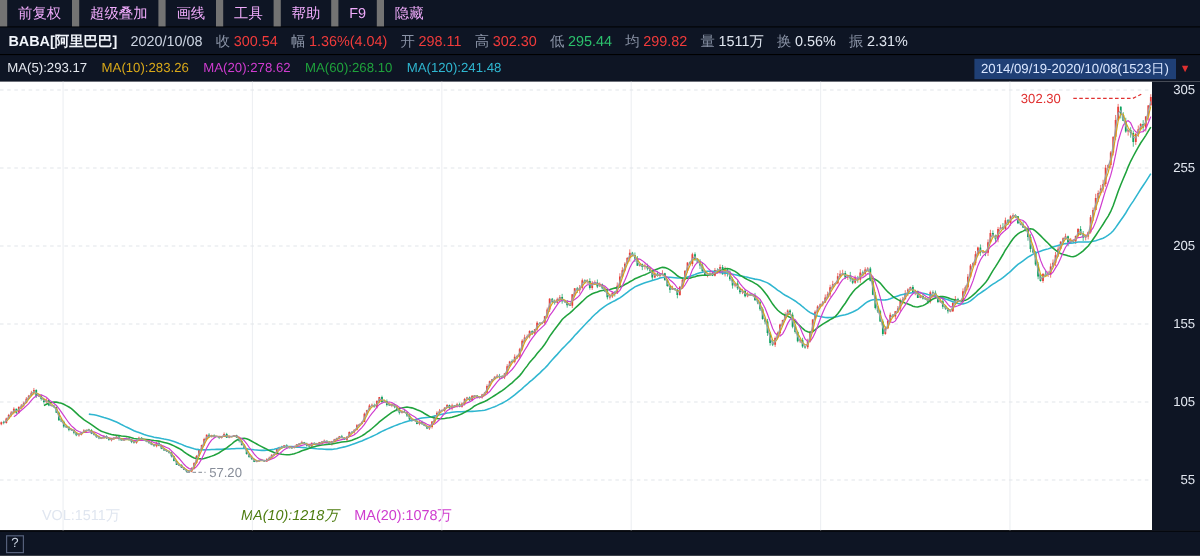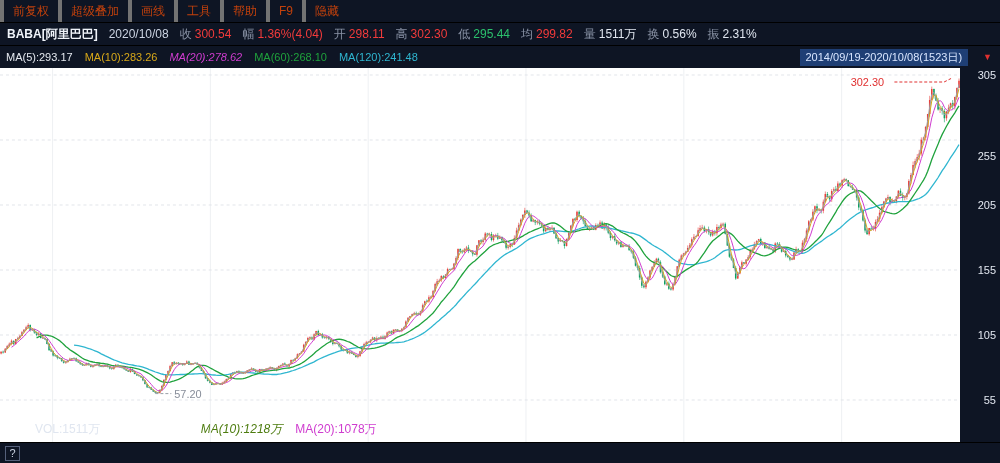--- a/index.html
+++ b/index.html
@@ -5,33 +5,33 @@
   *{margin:0;padding:0;box-sizing:border-box}
   html,body{width:1000px;height:463px;background:#0c111c;overflow:hidden;
     font-family:"Liberation Sans",sans-serif}
   .window{width:1000px;height:463px;display:flex;flex-direction:column;background:#0c111c}
 
   
   .menubar{height:23px;display:flex;justify-content:space-between;background:#0e1524;border-bottom:1px solid #000}
   .periods,.tools{display:flex;align-items:stretch}
   .ptab{padding:0 10px;display:flex;align-items:center;font-size:12px;color:#ccd4e2;border-right:1px solid #1c2638;cursor:default;white-space:nowrap}
   .ptab.active{background:#c62320;color:#fff}
-  .tool{padding:0 9px;display:flex;align-items:center;font-size:12px;color:#c2410c;border-left:4px solid #737373;white-space:nowrap}
+  .tool{padding:0 9px;display:flex;align-items:center;font-size:12px;color:#f0abfc;border-left:6px solid #737373;white-space:nowrap}
 
   
   .infobar{height:23px;display:flex;align-items:center;background:#0e1524;border-bottom:1px solid #000;
     font-size:12px;padding:0 7px;gap:11px;white-space:nowrap}
   .symbol{color:#f0f4fa;font-weight:bold}
   .qdate{color:#ccd4e2}
   .fields{display:flex;gap:11px}
   .fld .lbl{color:#8a93a6;margin-right:3px}
   .c-red{color:#f23b3b}.c-green{color:#2bc06c}.c-white{color:#e0e6f0}
 
   
-  .mabar{height:22px;display:flex;align-items:center;background:#0e1524;font-size:11px;padding:0 6px;gap:12px;white-space:nowrap}
+  .mabar{height:22px;display:flex;align-items:center;background:#0e1524;font-size:11px;padding:0 6px;white-space:nowrap}
   .range{margin-left:auto;background:#1f3f75;color:#d9e6ff;padding:1px 6px;font-size:11px}
   .tri{color:#e03030;font-size:9px;margin:0 2px 0 3px}
 
   
   .chartwrap{flex:1;display:flex;background:#fff;min-height:0}
   .plot{flex:1;position:relative}
   .plot svg{display:block;width:100%;height:100%}
   .yaxis{width:40px;position:relative;background:#0e1524}
   .ylab{position:absolute;right:4px;transform:translateY(-50%);font-size:11px;color:#e2e7f0}
 
@@ -71,21 +71,21 @@
         <span class="fld"><span class="lbl">量</span><span class="c-white">1511万</span></span>
         <span class="fld"><span class="lbl">换</span><span class="c-white">0.56%</span></span>
         <span class="fld"><span class="lbl">振</span><span class="c-white">2.31%</span></span>
       </span>
   </div>
 
   <div class="mabar">
     <span id="maitems" style="display:flex;gap:12px">
         <span style="color: rgb(228, 232, 239);">MA(5):293.17</span>
         <span style="color: rgb(216, 168, 25);">MA(10):283.26</span>
-        <span style="color: rgb(207, 60, 207); font-style: italic;">MA(20):278.62</span>
+        <span style="color: rgb(207, 60, 207);">MA(20):278.62</span>
         <span style="color: rgb(31, 162, 60);">MA(60):268.10</span>
         <span style="color: rgb(47, 182, 208);">MA(120):241.48</span>
       </span>
     <span class="range">2014/09/19-2020/10/08(1523日)</span>
     <span class="tri">▼</span>
   </div>
 
   <div class="chartwrap">
     <div class="plot">
       <svg id="chart" preserveAspectRatio="none" viewBox="0 0 966 374">
@@ -101,21 +101,21 @@
           <polyline points="5.3,283.0 7.3,281.1 9.4,278.1 11.6,275.5 13.7,274.8 15.8,273.2 17.9,272.2 19.9,269.6 22.1,267.3 24.1,264.6 26.3,261.8 28.4,259.4 30.4,259.5 32.5,260.3 34.6,262.8 36.8,264.5 38.9,265.6 41.0,267.5 43.0,268.4 45.1,270.4 47.3,272.4 49.4,276.5 51.5,280.5 53.5,284.3 55.6,286.3 57.8,288.6 59.9,289.5 62.0,291.0 64.0,292.5 66.2,293.8 68.3,293.6 70.3,292.3 72.5,291.1 74.5,290.5 76.7,291.3 78.8,292.7 80.8,294.6 83.0,296.0 85.0,296.9 87.2,296.7 89.3,296.5 91.3,297.0 93.5,297.9 95.5,297.8 97.7,296.8 99.8,296.8 101.8,297.5 104.0,298.4 106.0,298.3 108.2,298.1 110.3,298.8 112.3,299.9 114.5,300.0 116.5,298.8 118.7,298.0 120.8,298.2 122.8,299.2 125.0,300.1 127.0,301.3 129.2,302.6 131.3,302.5 133.3,302.7 135.4,303.4 137.6,305.6 139.7,307.1 141.8,308.2 143.8,309.8 145.9,312.5 148.1,315.9 150.2,318.5 152.3,320.4 154.3,321.8 156.4,323.5 158.6,324.5 160.7,324.0 162.8,321.6 164.8,317.3 166.9,312.3 169.1,307.3 171.2,302.6 173.3,298.4 175.3,296.2 177.4,295.1 179.6,295.6 181.7,295.4 183.8,296.1 185.8,296.1 187.9,295.4 190.1,295.4 192.2,295.4 194.3,296.1 196.3,295.4 198.4,295.7 200.6,297.0 202.7,299.7 204.8,302.7 206.8,306.3 208.9,309.6 211.1,312.5 213.2,314.8 215.3,315.8 217.3,316.2 219.4,315.6 221.6,315.9 223.7,315.6 225.8,314.9 227.8,313.0 229.9,311.6 232.1,309.2 234.2,307.1 236.3,305.2 238.3,304.2 240.4,304.2 242.6,304.2 244.7,305.0 246.8,304.7 248.8,303.8 250.9,302.5 253.1,301.4 255.2,301.4 257.3,302.1 259.4,303.2 261.4,302.8 263.6,302.3 265.6,301.8 267.8,301.6 269.9,301.0 271.9,300.0 274.1,299.9 276.1,300.5 278.3,300.7 280.4,300.0 282.4,298.4 284.6,296.9 286.6,296.6 288.8,297.0 290.9,297.1 292.9,295.5 295.1,293.4 297.1,291.5 299.3,289.5 301.4,287.2 303.4,285.0 305.6,281.9 307.6,278.1 309.8,273.5 311.9,271.1 313.9,270.3 316.1,269.1 318.1,266.8 320.3,265.4 322.4,265.4 324.4,267.6 326.6,268.6 328.6,269.4 330.8,270.0 332.9,271.1 334.9,273.6 337.1,274.9 339.1,275.6 341.3,276.3 343.4,278.5 345.4,280.7 347.6,282.1 349.6,283.4 351.8,283.9 353.9,284.9 355.9,285.5 358.1,287.2 360.1,287.9 362.3,286.7 364.4,283.6 366.4,279.6 368.6,276.5 370.6,274.8 372.8,273.4 374.9,271.8 376.9,271.2 379.1,270.6 381.1,270.9 383.3,269.7 385.4,270.0 387.4,269.4 389.6,267.9 391.6,265.3 393.8,264.4 395.9,263.5 397.9,263.0 400.1,262.2 402.1,262.6 404.3,262.3 406.4,261.0 408.4,257.8 410.6,254.2 412.6,250.5 414.8,247.9 416.9,246.4 418.9,245.8 421.1,245.9 423.1,245.3 425.3,242.3 427.4,237.9 429.4,234.6 431.6,232.0 433.6,230.5 435.8,227.1 437.9,222.6 439.9,217.4 442.1,213.8 444.1,211.1 446.3,210.1 448.4,208.1 450.4,205.8 452.6,203.0 454.6,201.2 456.8,199.3 458.9,195.4 460.9,188.8 463.1,184.8 465.1,182.9 467.3,183.0 469.4,181.7 471.4,181.3 473.6,182.1 475.6,184.4 477.8,185.6 479.9,183.4 481.9,178.7 484.1,174.5 486.1,172.6 488.3,170.4 490.4,167.8 492.4,165.9 494.6,168.1 496.6,168.6 498.8,169.0 500.9,168.6 502.9,169.0 505.1,170.7 507.1,172.1 509.3,175.7 511.4,178.0 513.5,178.3 515.5,177.1 517.6,174.1 519.8,169.7 521.9,163.3 524.0,157.2 526.0,152.0 528.1,147.1 530.3,144.8 532.4,145.0 534.5,148.5 536.5,151.0 538.6,153.4 540.8,153.5 542.9,154.7 545.0,155.7 547.0,158.9 549.1,160.2 551.3,161.7 553.4,160.8 555.5,160.8 557.5,162.0 559.6,165.2 561.8,169.7 563.9,172.0 566.0,173.0 568.0,174.5 570.1,174.0 572.3,171.3 574.4,164.6 576.5,157.8 578.5,153.4 580.6,148.8 582.8,147.9 584.9,147.5 587.0,150.7 589.0,154.0 591.1,157.5 593.3,159.9 595.4,160.4 597.5,160.6 599.5,159.4 601.6,158.8 603.8,156.4 605.9,157.6 608.0,157.2 610.0,158.9 612.1,160.3 614.3,164.7 616.4,167.6 618.5,170.1 620.5,172.0 622.6,174.0 624.8,176.2 626.9,176.8 629.0,178.0 631.0,177.7 633.1,179.3 635.3,181.3 637.4,185.2 639.5,190.5 641.5,195.9 643.6,202.5 645.8,209.1 647.9,215.5 650.0,216.9 652.0,214.2 654.1,208.6 656.3,203.5 658.4,198.4 660.5,194.5 662.5,193.0 664.6,196.4 666.8,202.4 668.9,209.7 671.0,213.5 673.0,217.6 675.1,219.3 677.3,219.4 679.4,215.2 681.5,207.5 683.5,199.4 685.6,192.5 687.8,188.2 689.9,185.7 692.0,183.2 694.0,180.5 696.1,176.2 698.3,172.5 700.4,169.4 702.5,166.3 704.5,163.4 706.6,160.6 708.8,161.0 710.9,161.4 713.0,162.9 715.0,164.3 717.1,165.1 719.3,165.5 721.4,162.7 723.5,161.5 725.5,158.6 727.6,157.5 729.8,159.4 731.9,166.4 734.0,177.4 736.0,185.9 738.1,193.4 740.3,200.6 742.4,205.3 744.5,205.1 746.5,199.7 748.6,196.4 750.8,193.8 752.9,192.0 755.0,187.8 757.0,184.4 759.1,180.2 761.3,177.0 763.4,173.6 765.5,173.5 767.5,173.9 769.6,176.9 771.8,177.8 773.9,179.9 776.0,180.3 778.0,181.9 780.1,180.2 782.3,178.4 784.4,176.7 786.5,179.4 788.5,181.8 790.6,184.8 792.8,186.6 794.9,189.3 797.0,190.6 799.0,189.1 801.1,185.7 803.3,183.1 805.4,182.7 807.5,180.5 809.5,176.5 811.6,169.5 813.8,162.4 815.9,155.7 818.0,149.5 820.0,144.5 822.1,141.5 824.3,140.9 826.4,142.4 828.5,139.5 830.5,134.2 832.6,129.6 834.8,128.7 836.9,127.7 839.0,125.2 841.0,122.4 843.1,120.0 845.3,118.8 847.4,115.2 849.5,113.7 851.5,111.9 853.6,113.9 855.8,116.5 857.9,119.6 860.0,121.3 862.0,124.9 864.1,130.9 866.3,137.2 868.4,144.8 870.5,152.5 872.5,160.4 874.6,162.9 876.8,162.4 878.9,160.5 881.0,158.5 883.0,155.2 885.1,150.0 887.3,145.0 889.4,139.1 891.5,134.4 893.5,130.9 895.6,131.1 897.8,131.9 899.9,133.3 902.0,131.5 904.0,128.2 906.1,126.3 908.3,126.7 910.4,128.8 912.5,128.2 914.5,122.5 916.6,115.1 918.8,105.6 920.9,98.9 923.0,93.0 925.0,89.1 927.1,82.1 929.3,75.6 931.4,66.8 933.5,58.2 935.5,45.6 937.6,32.9 939.8,26.9 941.9,27.2 944.0,34.1 946.0,38.3 948.1,41.6 950.3,44.5 952.4,45.5 954.5,44.5 956.5,39.5 958.6,37.8 960.8,34.2 962.9,29.1 965.0,20.6 " stroke="#d8a819" stroke-width="1" fill="none"></polyline>
           <polyline points="3.1,284.2 5.3,282.6 7.3,279.3 9.4,276.9 11.6,274.3 13.7,274.3 15.8,273.4 17.9,270.4 19.9,268.9 22.1,266.0 24.1,263.0 26.3,260.5 28.4,258.2 30.4,259.6 32.5,262.0 34.6,263.2 36.8,265.8 38.9,266.2 41.0,267.7 43.0,270.0 45.1,270.6 47.3,273.6 49.4,279.1 51.5,282.8 53.5,285.4 55.6,287.8 57.8,289.1 59.9,290.1 62.0,291.4 64.0,293.7 66.2,294.3 68.3,293.1 70.3,291.5 72.5,290.6 74.5,290.4 76.7,291.8 78.8,293.9 80.8,295.3 83.0,296.7 85.0,297.3 87.2,296.3 89.3,296.1 91.3,297.8 93.5,298.4 95.5,297.4 97.7,296.2 99.8,296.8 101.8,298.5 104.0,298.7 106.0,298.0 108.2,298.0 110.3,299.3 112.3,300.7 114.5,299.8 116.5,297.7 118.7,297.7 120.8,298.9 122.8,299.6 125.0,300.6 127.0,302.0 129.2,303.2 131.3,302.4 133.3,302.2 135.4,304.7 137.6,306.7 139.7,307.6 141.8,308.6 143.8,310.7 145.9,314.1 148.1,317.8 150.2,319.7 152.3,320.9 154.3,322.8 156.4,324.3 158.6,324.9 160.7,323.5 162.8,320.0 164.8,314.9 166.9,309.5 169.1,304.9 171.2,300.4 173.3,296.1 175.3,295.3 177.4,295.5 179.6,295.2 181.7,295.7 183.8,296.2 185.8,296.3 187.9,294.7 190.1,295.2 192.2,296.3 194.3,295.7 196.3,295.2 198.4,295.7 200.6,298.1 202.7,301.3 204.8,304.3 206.8,308.0 208.9,311.6 211.1,313.6 213.2,315.7 215.3,316.5 217.3,315.8 219.4,315.5 221.6,316.0 223.7,315.7 225.8,314.1 227.8,312.2 229.9,310.7 232.1,308.3 234.2,305.4 236.3,304.8 238.3,304.0 240.4,303.8 242.6,304.8 244.7,305.3 246.8,304.5 248.8,303.0 250.9,301.9 253.1,301.0 255.2,301.2 257.3,302.9 259.4,303.8 261.4,302.4 263.6,301.4 265.6,302.2 267.8,301.4 269.9,300.3 271.9,299.8 274.1,299.8 276.1,301.1 278.3,301.0 280.4,298.9 282.4,297.6 284.6,296.4 286.6,296.3 288.8,297.7 290.9,297.2 292.9,294.0 295.1,292.2 297.1,291.2 299.3,288.2 301.4,285.8 303.4,284.4 305.6,280.2 307.6,275.3 309.8,271.9 311.9,269.8 313.9,270.5 316.1,268.8 318.1,264.6 320.3,264.9 322.4,266.7 324.4,267.9 326.6,269.7 328.6,269.4 330.8,269.9 332.9,272.3 334.9,274.8 337.1,275.5 339.1,275.4 341.3,277.0 343.4,279.9 345.4,281.9 347.6,282.4 349.6,283.9 351.8,284.6 353.9,284.7 355.9,286.2 358.1,288.0 360.1,288.5 362.3,285.5 364.4,281.4 366.4,277.7 368.6,275.0 370.6,274.2 372.8,273.0 374.9,270.6 376.9,270.9 379.1,271.1 381.1,270.1 383.3,269.5 385.4,269.9 387.4,269.7 389.6,266.4 391.6,263.8 393.8,264.4 395.9,263.7 397.9,261.7 400.1,262.4 402.1,263.2 404.3,261.9 406.4,259.9 408.4,256.4 410.6,251.7 412.6,248.9 414.8,247.0 416.9,245.6 418.9,245.7 421.1,246.3 423.1,244.8 425.3,240.2 427.4,235.2 429.4,233.3 431.6,231.3 433.6,229.1 435.8,226.0 437.9,219.5 439.9,214.6 442.1,212.8 444.1,210.1 446.3,209.0 448.4,208.2 450.4,203.7 452.6,201.3 454.6,201.3 456.8,198.2 458.9,192.7 460.9,185.4 463.1,182.2 465.1,183.9 467.3,182.8 469.4,180.4 471.4,181.3 473.6,183.4 475.6,185.0 477.8,186.5 479.9,182.0 481.9,174.7 484.1,173.0 486.1,172.9 488.3,168.6 490.4,165.9 492.4,166.2 494.6,169.1 496.6,169.8 498.8,167.5 500.9,169.0 502.9,169.8 505.1,170.7 507.1,173.7 509.3,177.4 511.4,179.5 513.5,177.5 515.5,176.1 517.6,173.2 519.8,166.3 521.9,159.9 524.0,154.5 526.0,149.4 528.1,144.9 530.3,143.7 532.4,146.1 534.5,150.4 536.5,152.8 538.6,153.4 540.8,154.1 542.9,154.7 545.0,156.7 547.0,160.4 549.1,161.5 551.3,160.9 553.4,161.3 555.5,160.3 557.5,162.6 559.6,167.8 561.8,171.9 563.9,172.9 566.0,172.8 568.0,175.6 570.1,174.4 572.3,168.1 574.4,161.4 576.5,154.1 578.5,151.3 580.6,147.8 582.8,145.9 584.9,149.4 587.0,152.0 589.0,155.6 591.1,159.6 593.3,160.9 595.4,160.0 597.5,160.6 599.5,159.4 601.6,157.3 603.8,156.1 605.9,157.6 608.0,158.6 610.0,158.0 612.1,162.1 614.3,167.3 616.4,169.1 618.5,170.2 620.5,173.8 622.6,174.9 624.8,176.6 626.9,178.1 629.0,177.6 631.0,177.9 633.1,180.1 635.3,183.0 637.4,186.8 639.5,193.8 641.5,198.9 643.6,204.8 645.8,213.7 647.9,218.5 650.0,216.5 652.0,211.6 654.1,206.0 656.3,200.6 658.4,196.4 660.5,192.4 662.5,192.5 664.6,199.2 666.8,206.4 668.9,212.5 671.0,216.0 673.0,218.2 675.1,221.1 677.3,218.7 679.4,212.2 681.5,203.3 683.5,195.0 685.6,189.6 687.8,186.5 689.9,184.8 692.0,182.1 694.0,178.7 696.1,174.3 698.3,170.1 700.4,168.4 702.5,165.1 704.5,161.2 706.6,159.8 708.8,161.4 710.9,162.3 713.0,162.6 715.0,165.8 717.1,165.7 719.3,164.5 721.4,162.2 723.5,159.6 725.5,158.3 727.6,156.2 729.8,160.8 731.9,171.8 734.0,183.2 736.0,190.1 738.1,195.7 740.3,205.2 742.4,208.0 744.5,202.5 746.5,196.8 748.6,195.0 750.8,193.5 752.9,190.2 755.0,186.0 757.0,182.1 759.1,178.8 761.3,174.8 763.4,172.2 765.5,173.6 767.5,175.3 769.6,177.4 771.8,179.5 773.9,179.7 776.0,181.1 778.0,182.5 780.1,179.6 782.3,175.8 784.4,177.3 786.5,181.1 788.5,183.4 790.6,185.4 792.8,188.3 794.9,190.2 797.0,191.4 799.0,187.9 801.1,182.9 803.3,182.4 805.4,183.4 807.5,179.1 809.5,173.0 811.6,166.9 813.8,157.9 815.9,152.3 818.0,147.6 820.0,141.1 822.1,140.4 824.3,142.3 826.4,142.4 828.5,138.3 830.5,130.0 832.6,127.5 834.8,130.1 836.9,127.1 839.0,122.1 841.0,122.2 843.1,119.3 845.3,116.6 847.4,115.0 849.5,111.7 851.5,111.7 853.6,115.2 855.8,118.5 857.9,120.3 860.0,122.5 862.0,126.5 864.1,134.6 866.3,141.0 868.4,147.5 870.5,157.5 872.5,164.3 874.6,163.1 876.8,160.5 878.9,160.7 881.0,157.3 883.0,152.6 885.1,147.9 887.3,142.0 889.4,136.3 891.5,131.9 893.5,129.7 895.6,131.4 897.8,133.4 899.9,133.0 902.0,130.9 904.0,125.7 906.1,125.1 908.3,128.6 910.4,129.5 912.5,127.3 914.5,119.2 916.6,110.0 918.8,102.0 920.9,94.9 923.0,90.9 925.0,87.2 927.1,78.6 929.3,70.7 931.4,64.3 933.5,52.5 935.5,38.9 937.6,26.5 939.8,24.4 941.9,30.3 944.0,37.2 946.0,41.0 948.1,41.6 950.3,46.6 952.4,46.9 954.5,41.6 956.5,37.5 958.6,36.8 960.8,33.7 962.9,24.5 965.0,16.4 " stroke="#9aa0a8" stroke-width="1" fill="none"></polyline>
           <path d="M156.4 325.6 h16" stroke="#9aa0a8" stroke-width="1" stroke-dasharray="3 2" fill="none"></path>
           <text x="175.4" y="329.6" fill="#878d99" font-size="11">57.20</text>
           <path d="M900 14 H950 L957 10.5" stroke="#e03030" stroke-width="1" stroke-dasharray="3 2" fill="none"></path>
           <text x="856" y="18" fill="#e03030" font-size="11">302.30</text>
         </svg>
     </div>
     <div class="yaxis" id="yaxis">
         <div class="ylab" style="top: 7px;">305</div>
-        <div class="ylab" style="top: 88px; text-align: center;">255</div>
+        <div class="ylab" style="top: 72px; text-align: center;">255</div>
         <div class="ylab" style="top: 137px;">205</div>
         <div class="ylab" style="top: 202px;">155</div>
         <div class="ylab" style="top: 267px;">105</div>
         <div class="ylab" style="top: 332px;">55</div>
       </div>
   </div>
 
   <div class="statusbar">
     <span class="help">?</span>
     <span id="volmas" style="display:flex;gap:13px">

